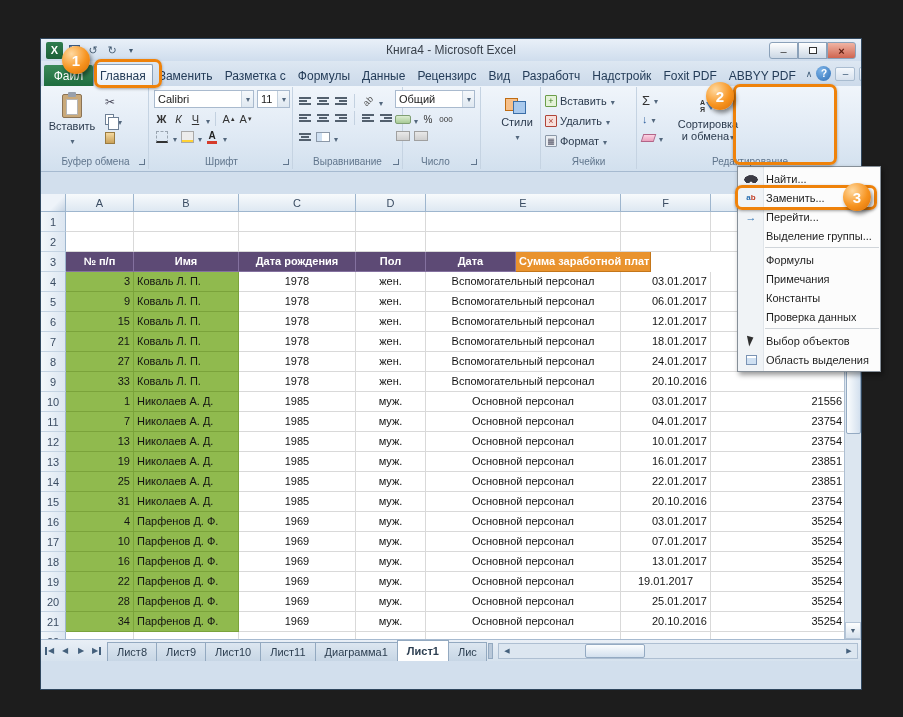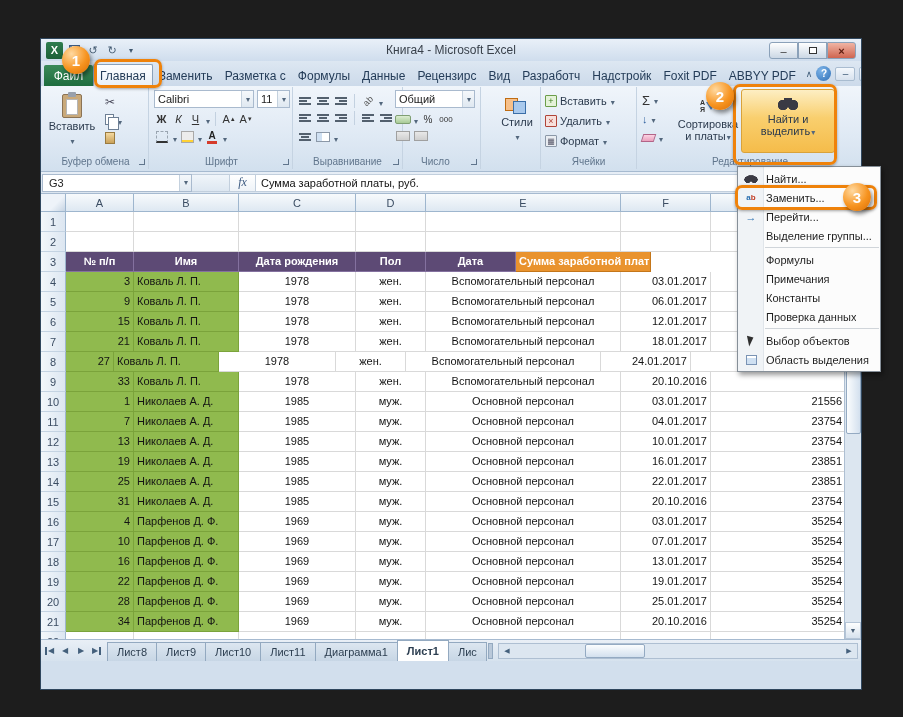--- a/index.html
+++ b/index.html
@@ -377,39 +377,26 @@
           </div>
         <div class="cellrow" style="left:3px;top:43px;width:32px">
             <span class="erase-ico"></span>
             <span class="dcaret"></span>
           </div>
         <div class="bigbtn" style="left:38px;top:2px;width:62px;height:64px">
           <span class="sort-ico">
               <span class="az"><span>А</span><br><span>Я</span></span>
               <span class="funnel"></span>
             </span>
-          <span class="bb-lbl"><span>Сортировка</span><br><span>и платы</span><span class="dcaret"></span></span>
-        </div>
-        <div class="bigbtn hl-btn" style="left:102px;top:2px;width:94px;height:64px">
-          <span class="binoc"></span>
-          <span class="bb-lbl"><span>Найти и</span><br><span>выделить</span><span class="dcaret"></span></span>
+          <span class="bb-lbl"><span>Сортировка</span><br><span>и обмена</span><span class="dcaret"></span></span>
         </div>
         <div class="g-label"><span>Редактирование</span></div>
       </div>
     </div>
 
-    <div class="formulabar">
-      <div class="namebox">
-          <span>G3</span>
-          <span class="cbx dcaret"></span>
-        </div>
-      <div class="fb-gap"></div>
-      <div class="fxbtn">fx</div>
-      <div class="fb-input">Сумма заработной платы, руб.</div>
-    </div>
 
     <div class="gridwrap">
       <div class="colheads" id="colHeads">
           <div class="ghead corner" style="width: 25px;"></div>
           <div class="ghead" style="width: 68px;">A</div>
           <div class="ghead" style="width: 105px;">B</div>
           <div class="ghead" style="width: 117px;">C</div>
           <div class="ghead" style="width: 70px;">D</div>
           <div class="ghead" style="width: 195px;">E</div>
           <div class="ghead" style="width: 90px;">F</div>
@@ -480,21 +467,21 @@
             <div class="gcell a-r green" style="width: 68px;">21</div>
             <div class="gcell a-l green" style="width: 105px;">Коваль Л. П.</div>
             <div class="gcell a-c" style="width: 117px;">1978</div>
             <div class="gcell a-c" style="width: 70px;">жен.</div>
             <div class="gcell a-c" style="width: 195px;">Вспомогательный персонал</div>
             <div class="gcell a-r" style="width: 90px;">18.01.2017</div>
             <div class="gcell a-r" style="width: 135px;"></div>
           </div>
           <div class="grow">
             <div class="rownum">8</div>
-            <div class="gcell a-r green" style="width: 48px;">27</div>
+            <div class="gcell a-r green" style="width: 68px;">27</div>
             <div class="gcell a-l green" style="width: 105px;">Коваль Л. П.</div>
             <div class="gcell a-c" style="width: 117px;">1978</div>
             <div class="gcell a-c" style="width: 70px;">жен.</div>
             <div class="gcell a-c" style="width: 195px;">Вспомогательный персонал</div>
             <div class="gcell a-r" style="width: 90px;">24.01.2017</div>
             <div class="gcell a-r" style="width: 135px;"></div>
           </div>
           <div class="grow">
             <div class="rownum">9</div>
             <div class="gcell a-r green" style="width: 68px;">33</div>
@@ -595,21 +582,21 @@
             <div class="gcell a-r" style="width: 90px;">13.01.2017</div>
             <div class="gcell a-r" style="width: 135px;">35254</div>
           </div>
           <div class="grow">
             <div class="rownum">19</div>
             <div class="gcell a-r green" style="width: 68px;">22</div>
             <div class="gcell a-l green" style="width: 105px;">Парфенов Д. Ф.</div>
             <div class="gcell a-c" style="width: 117px;">1969</div>
             <div class="gcell a-c" style="width: 70px;">муж.</div>
             <div class="gcell a-c" style="width: 195px;">Основной персонал</div>
-            <div class="gcell a-r" style="width: 90px;">19.01.2017</div>
+            <div class="gcell a-r" style="width: 90px; text-align: center;">19.01.2017</div>
             <div class="gcell a-r" style="width: 135px;">35254</div>
           </div>
           <div class="grow">
             <div class="rownum">20</div>
             <div class="gcell a-r green" style="width: 68px;">28</div>
             <div class="gcell a-l green" style="width: 105px;">Парфенов Д. Ф.</div>
             <div class="gcell a-c" style="width: 117px;">1969</div>
             <div class="gcell a-c" style="width: 70px;">муж.</div>
             <div class="gcell a-c" style="width: 195px;">Основной персонал</div>
             <div class="gcell a-r" style="width: 90px;">25.01.2017</div>

